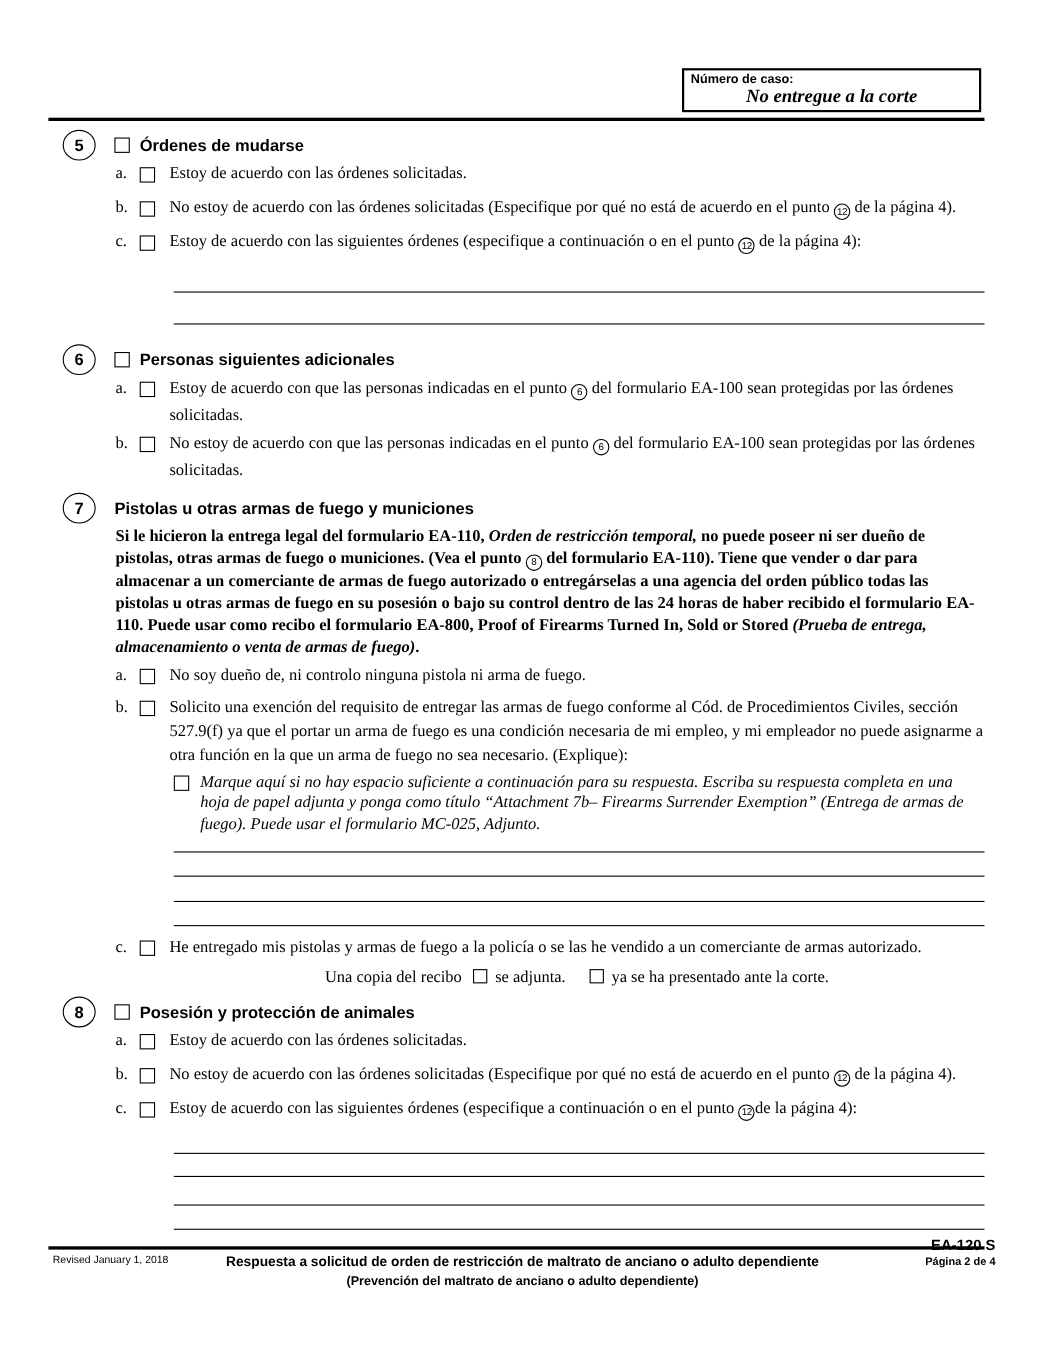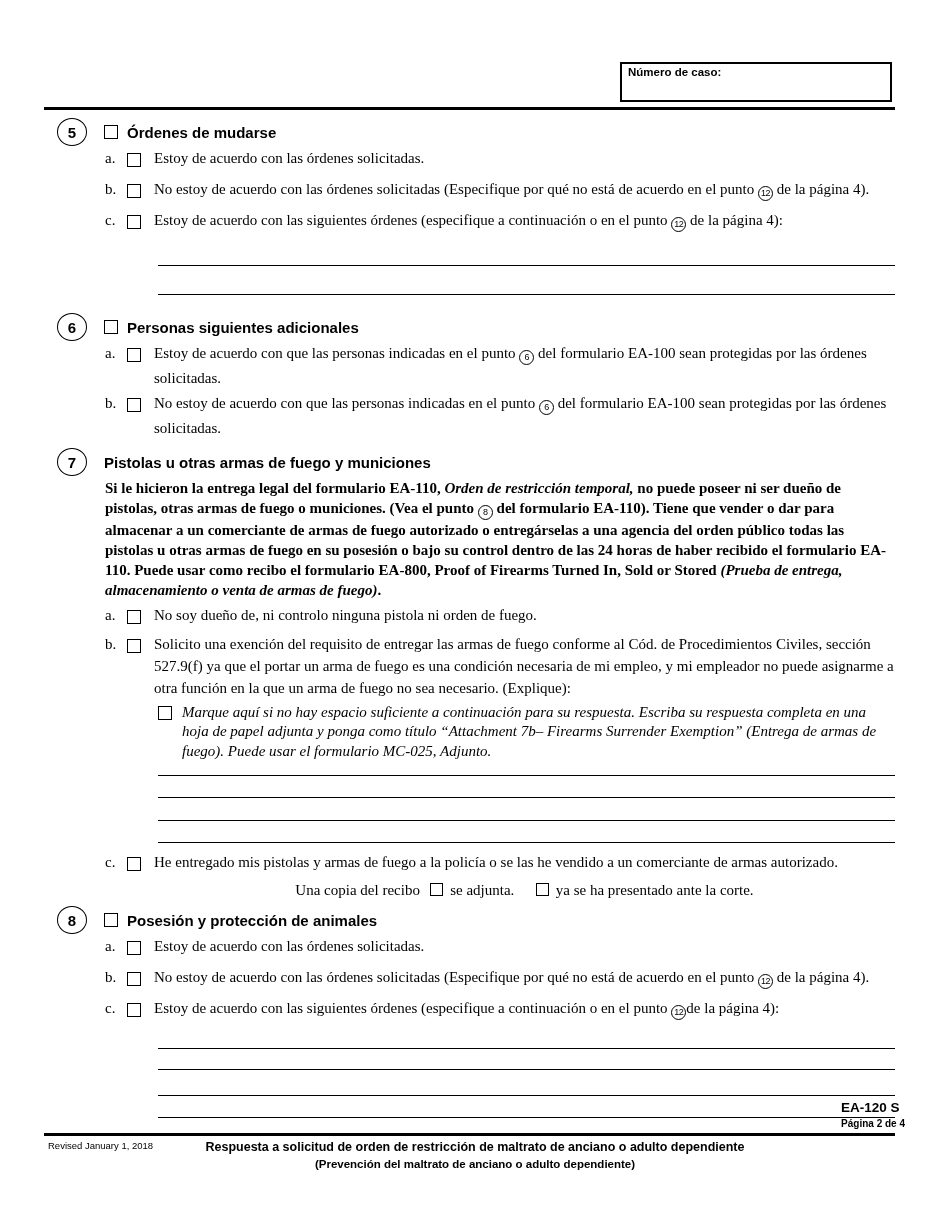--- a/index.html
+++ b/index.html
@@ -62,31 +62,32 @@
   .lines-8c .wl:nth-child(3){height:25px;}
   .lines-8c .wl:nth-child(4){height:21px;}
   
   .footer-rule{position:absolute;left:44px;right:55px;top:1133px;height:2.5px;background:#000;}
   .f-left{position:absolute;left:48px;top:1140px;font:9.5px "Liberation Sans","DejaVu Sans",sans-serif;}
   .f-center{
     position:absolute;left:50%;transform:translateX(-50%);top:1139px;width:540px;text-align:center;
     font:bold 12.5px "Liberation Sans","DejaVu Sans",sans-serif;line-height:17px;
   }
   .f-paren{font-size:11.5px;}
-  .f-right{position:absolute;right:45px;top:1100px;text-align:left;font-family:"Liberation Sans","DejaVu Sans",sans-serif;}
+  .f-right{position:absolute;right:45px;top:1124px;text-align:right;font-family:"Liberation Sans","DejaVu Sans",sans-serif;}
   .f-form{font-weight:bold;font-size:13.5px;}
   .f-page{font-size:10px;margin-top:3px;font-weight:bold;}
 </style>
 </head>
 <body>
 
 <div class="page">
 
   <div class="case-box">
     <div class="case-label">Número de caso:</div>
+    <div class="case-value">No entregue a la corte</div>
   </div>
   <div class="top-rule"></div>
 
   <div id="sections">
       <div class="sec sec-5">
         <div class="sec-head">
           <div class="circle-num">5</div>
           <span class="cb"></span>
           <span class="sec-title">Órdenes de mudarse</span>
         </div>
@@ -129,21 +130,21 @@
       </div>
       <div class="sec sec-7">
         <div class="sec-head">
           <div class="circle-num">7</div>
           <span class="sec-title">Pistolas u otras armas de fuego y municiones</span>
         </div>
         <div class="sec-para"><span class="t-b">Si le hicieron la entrega legal del formulario EA-110, </span><span class="t-bi">Orden de restricción temporal,</span><span class="t-b"> no puede poseer ni ser dueño de pistolas, otras armas de fuego o municiones. (Vea el punto </span><span class="circ">8</span><span class="t-b"> del formulario EA-110). Tiene que vender o dar para almacenar a un comerciante de armas de fuego autorizado o entregárselas a una agencia del orden público todas las pistolas u otras armas de fuego en su posesión o bajo su control dentro de las 24 horas de haber recibido el formulario EA-110. Puede usar como recibo el formulario EA-800, Proof of Firearms Turned In, Sold or Stored </span><span class="t-bi">(Prueba de entrega, almacenamiento o venta de armas de fuego)</span><span class="t-b">.</span></div>
         <div class="item">
           <span class="letter">a.</span>
           <span class="cb-cell"><span class="cb"></span></span>
-          <div class="itxt"><span class="t-r">No soy dueño de, ni controlo ninguna pistola ni orden de fuego.</span></div>
+          <div class="itxt"><span class="t-r">No soy dueño de, ni controlo ninguna pistola ni arma de fuego.</span></div>
         </div>
         <div class="item">
           <span class="letter">b.</span>
           <span class="cb-cell"><span class="cb"></span></span>
           <div class="itxt"><span class="t-r">Solicito una exención del requisito de entregar las armas de fuego conforme al Cód. de Procedimientos Civiles, sección 527.9(f) ya que el portar un arma de fuego es una condición necesaria de mi empleo, y mi empleador no puede asignarme a otra función en la que un arma de fuego no sea necesario. </span><span class="t-i">(Explique):</span></div>
         </div>
         <div class="note">
           <span class="cb"></span>
           <div class="ntxt"><span class="t-i">Marque aquí si no hay espacio suficiente a continuación para su respuesta. Escriba su respuesta completa en una hoja de papel adjunta y ponga como título “Attachment 7b– Firearms Surrender Exemption” (Entrega de armas de fuego). Puede usar el formulario MC-025, </span><span class="t-r">Adjunto.</span></div>
         </div>

